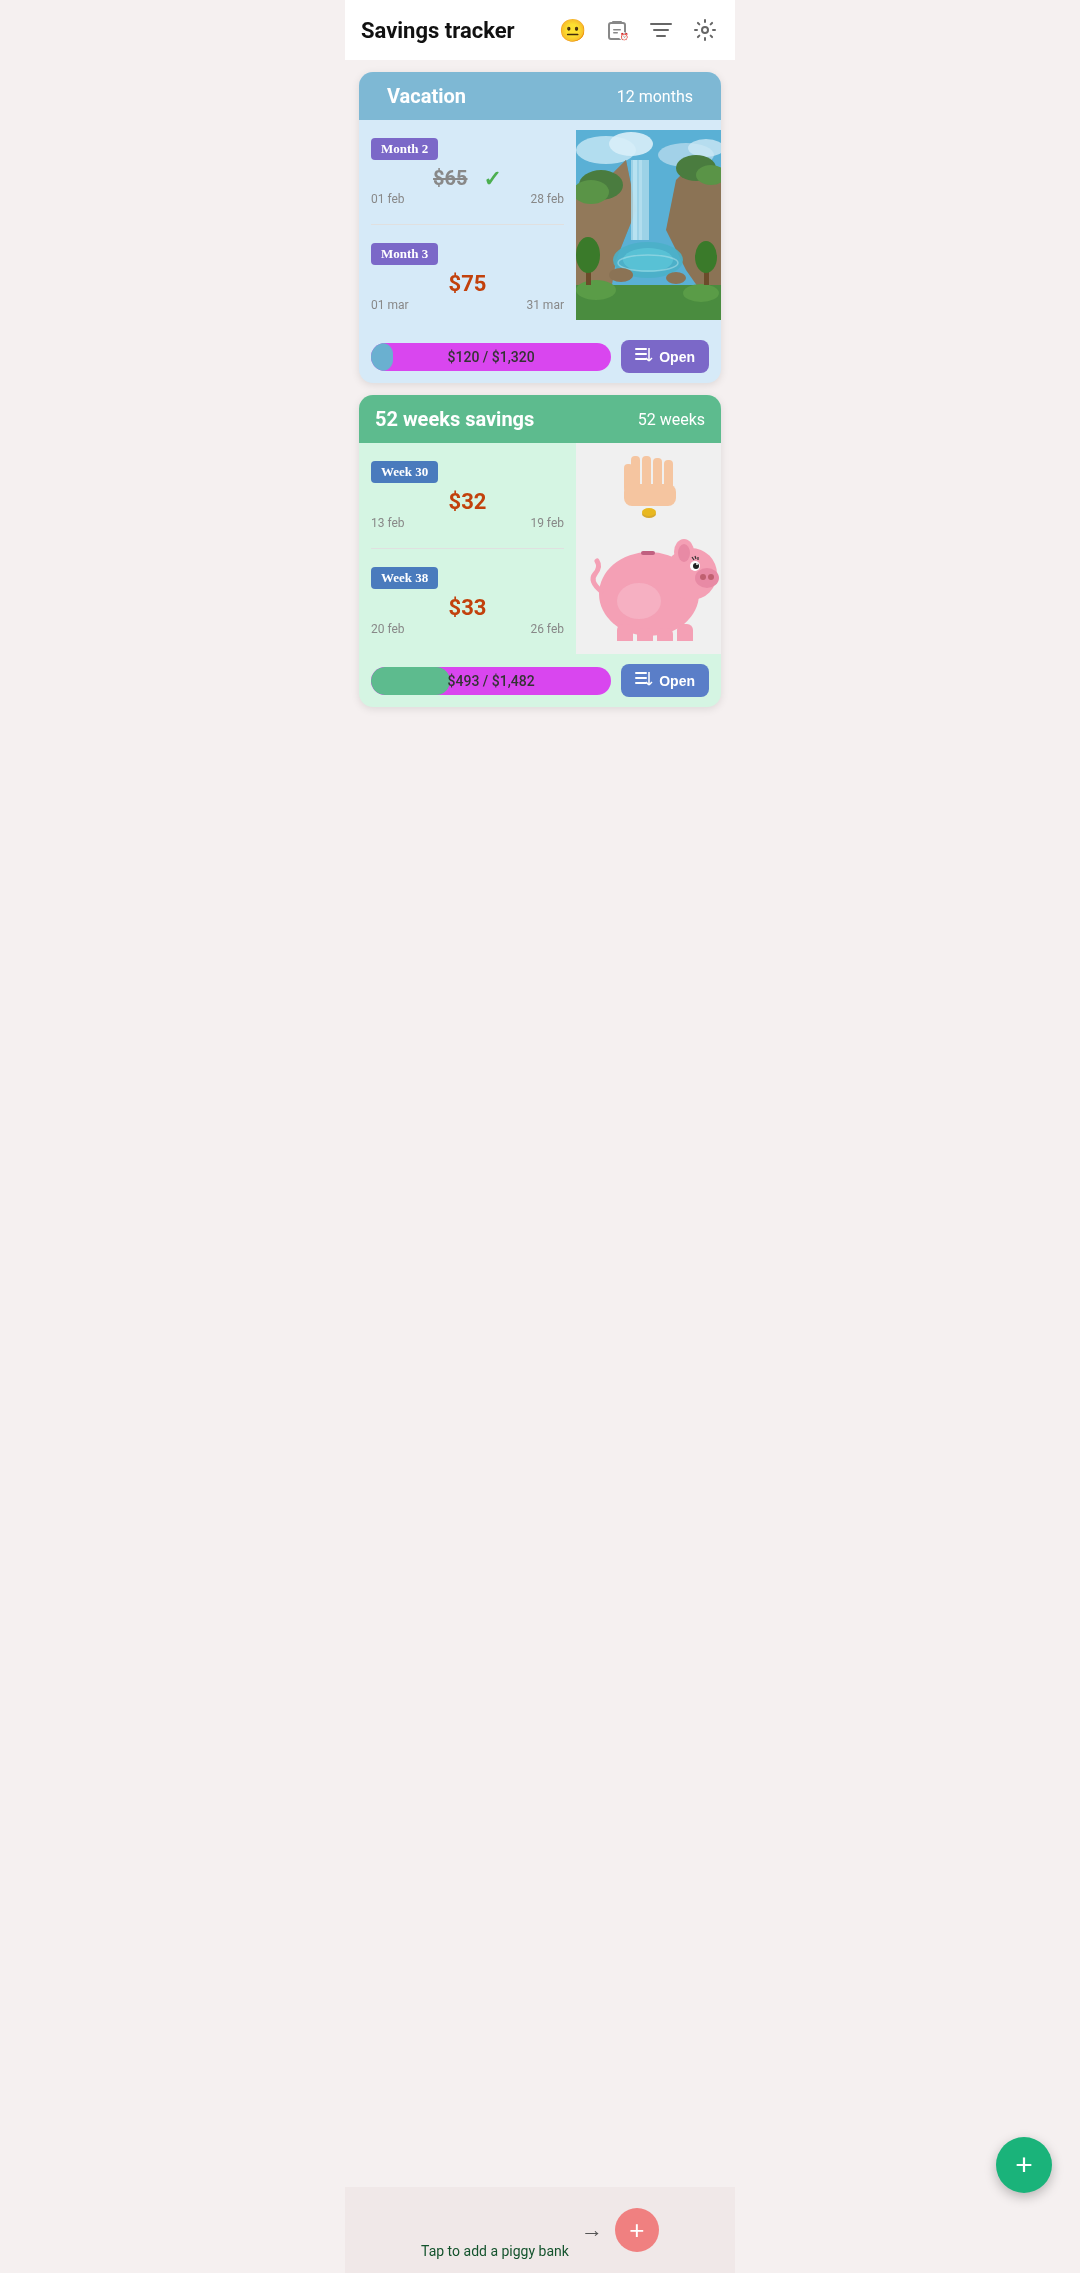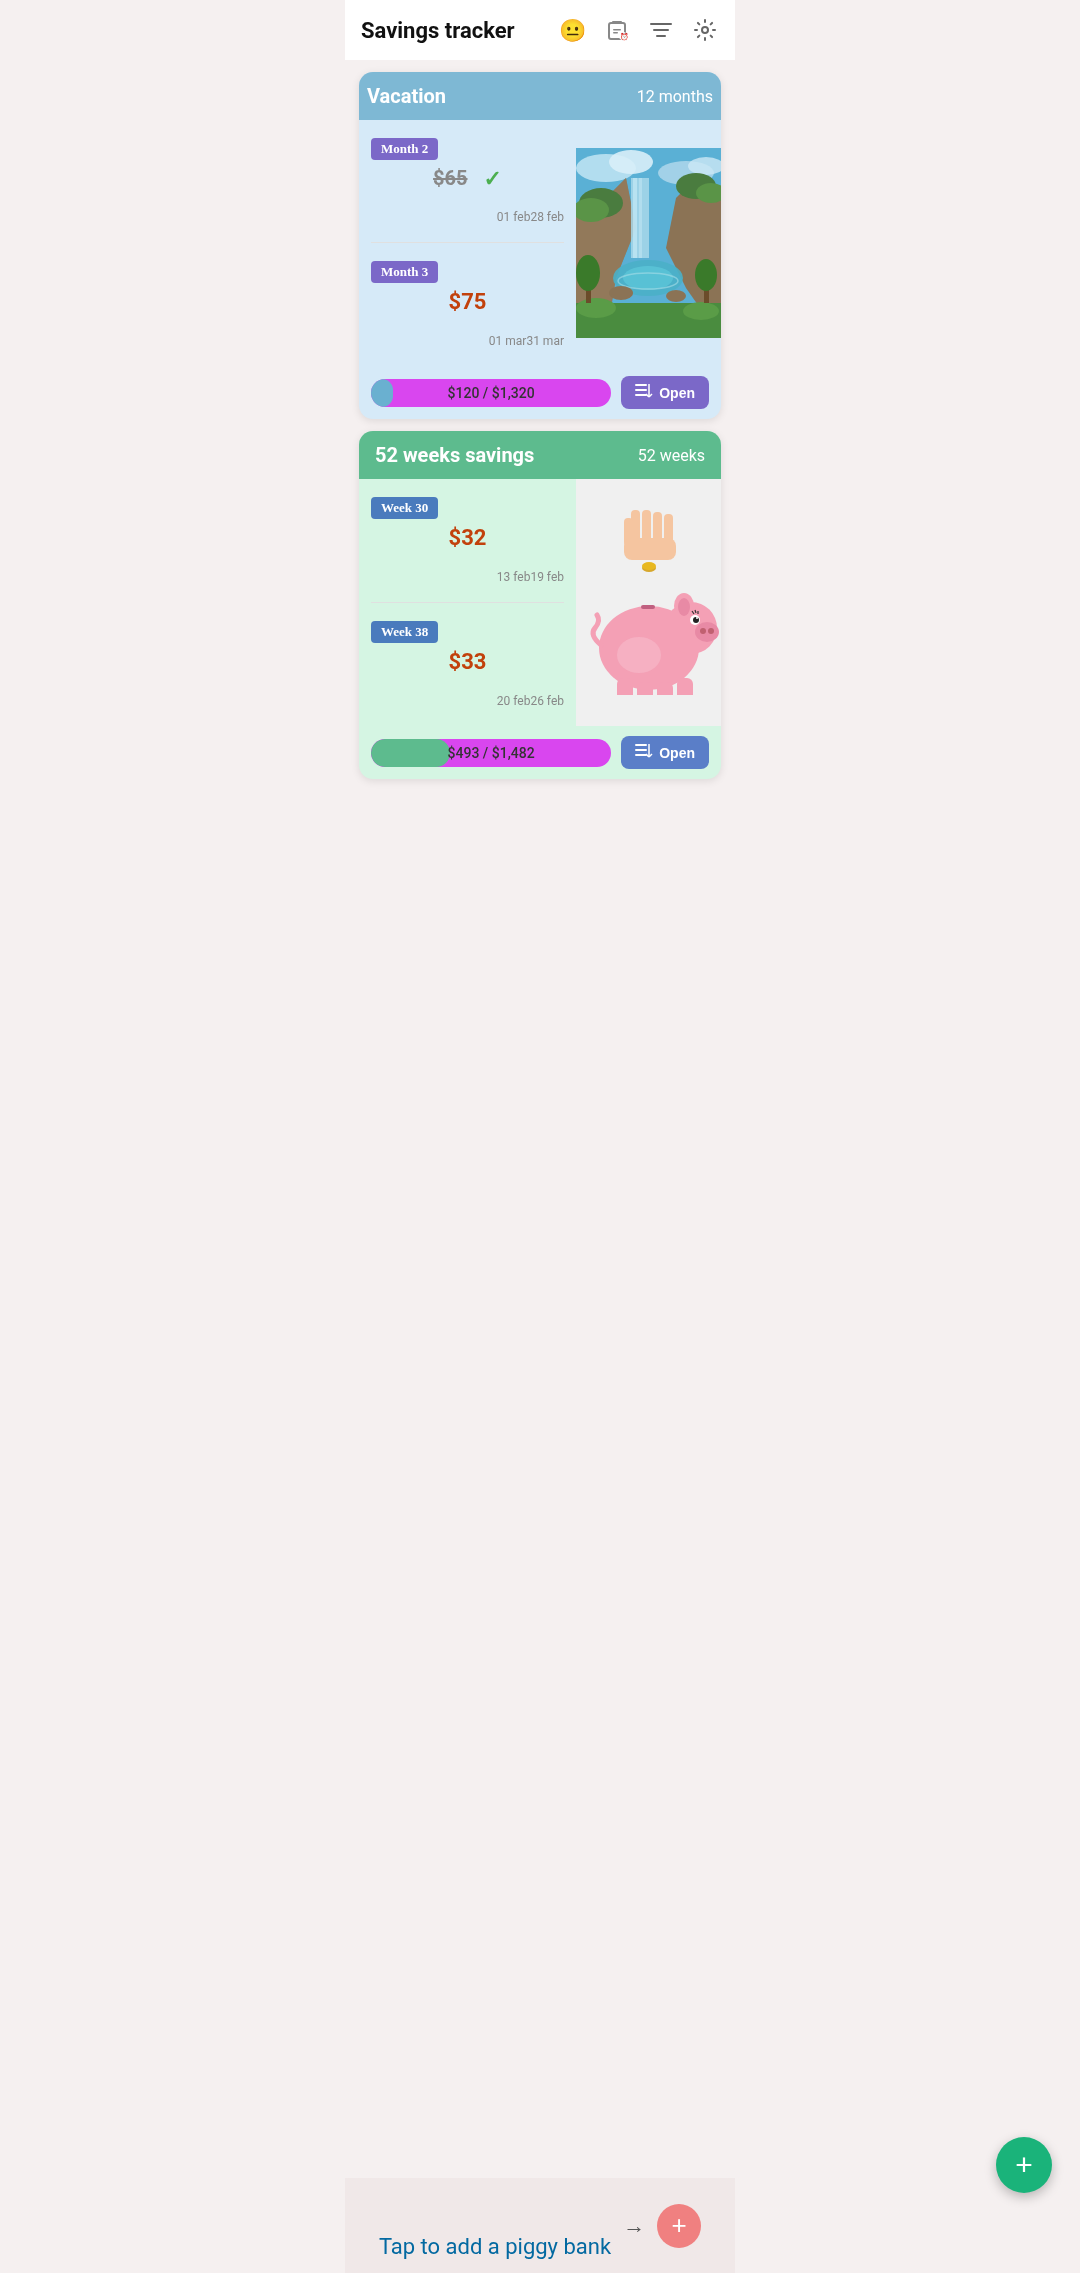--- a/index.html
+++ b/index.html
@@ -50,21 +50,21 @@
       overflow: hidden;
       box-shadow: 0 2px 8px rgba(0,0,0,0.10);
     }
 
     
     .card-vacation {
       background: #d6eaf8;
     }
     .card-header-vacation {
       background: #7eb8d4;
-      padding: 12px 8px;
+      padding: 12px 28px;
       display: flex;
       justify-content: space-between;
       align-items: center;
     }
     .card-header-vacation .card-title {
       color: #fff;
       font-size: 20px;
       font-weight: bold;
     }
     .card-header-vacation .card-duration {
@@ -143,24 +143,24 @@
     }
 
     .checkmark {
       color: #4caf50;
       font-size: 22px;
       font-weight: bold;
     }
 
     .entry-dates {
       display: flex;
-      justify-content: flex-end;
+      justify-content: space-between;
       font-size: 12px;
       color: #888;
-      margin-top: 18px;
+      margin-top: 0;
     }
 
     .card-image {
       width: 145px;
       min-height: 160px;
       overflow: hidden;
       flex-shrink: 0;
       display: flex;
       align-items: center;
       justify-content: center;
@@ -262,22 +262,22 @@
       transform: translateX(-50%);
       width: 390px;
       background: #f0e8e8;
       padding: 14px 20px;
       display: flex;
       align-items: center;
       justify-content: center;
       gap: 12px;
     }
     .bottom-bar-text {
-      font-size: 22px;
-      color: #0369a1;
+      font-size: 14px;
+      color: #14532d;
       margin-top: 42px;
     }
     .bottom-bar-arrow {
       font-size: 22px;
       color: #555;
     }
     .bottom-bar-plus {
       width: 44px;
       height: 44px;
       border-radius: 50%;

